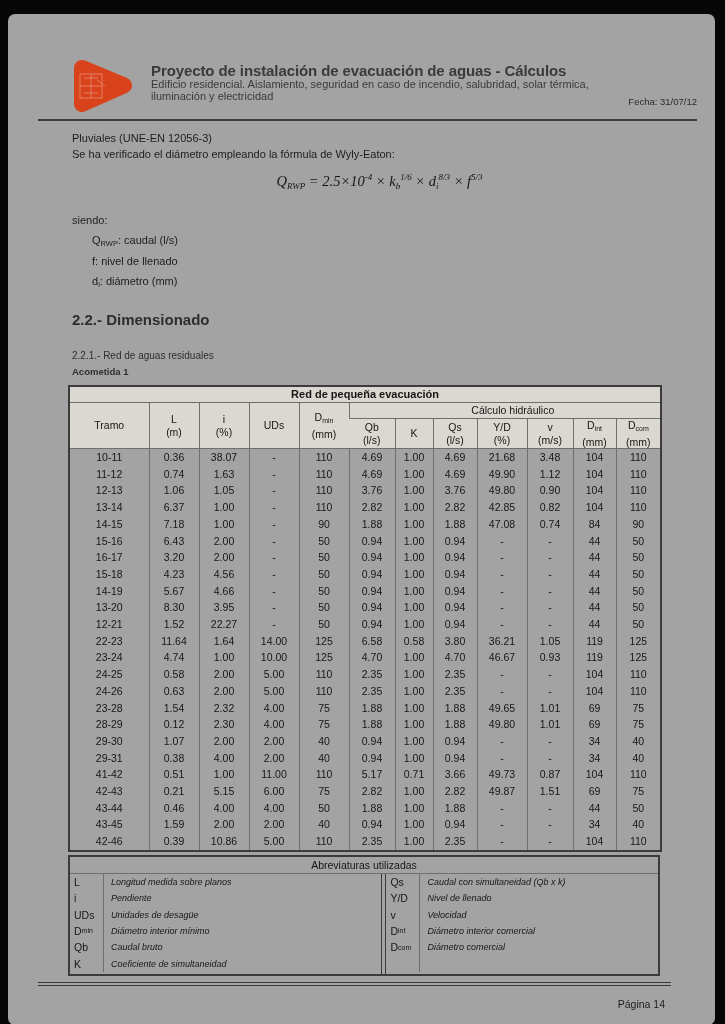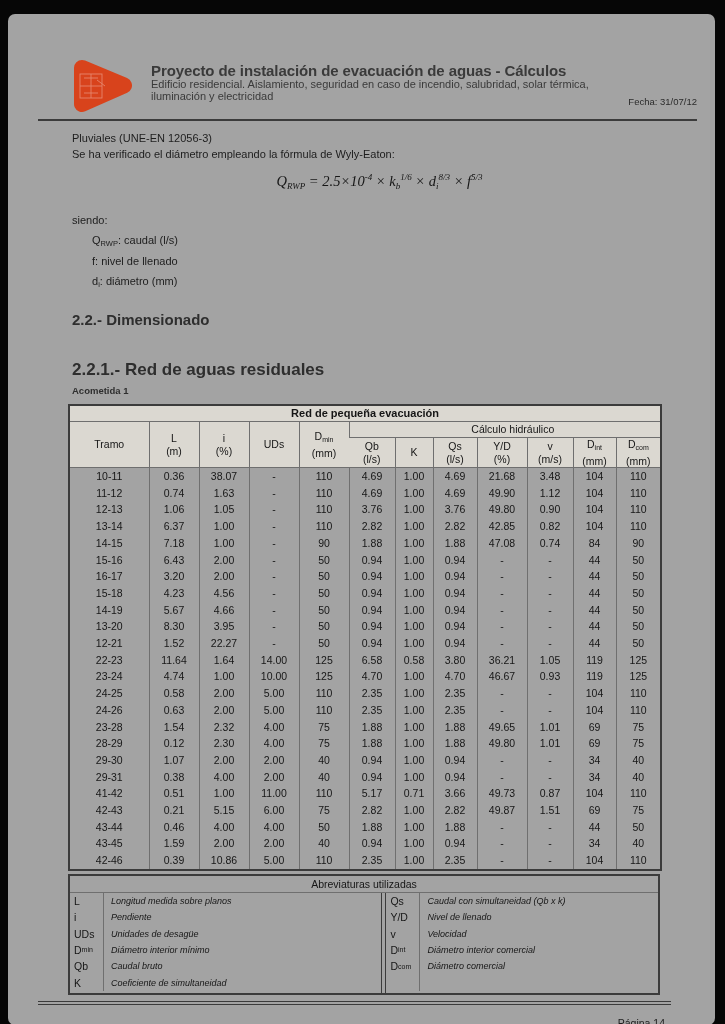--- a/index.html
+++ b/index.html
@@ -22,21 +22,21 @@
   .formula { font-family:"Liberation Serif", serif; font-style:italic; font-size:14.5px; text-align:center; margin-top:7px; color:#161616; }
   .formula sup { font-size:9px; vertical-align:6px; }
   .formula sub { font-size:9px; vertical-align:-3px; }
   .siendo { margin-top:18px; }
   .defs { margin:4px 0 0 20px; }
   .defs .def-row { line-height:16.5px; }
   .sym-sub { font-size:7.5px; vertical-align:-2px; }
 
   
   .h-2-2   { margin:17px 0 0 64px; font-size:15px; font-weight:bold; color:#2e2e2e; }
-  .h-2-2-1 { margin:32px 0 0 64px; font-size:17px; font-weight:bold; color:#2e2e2e; }
+  .h-2-2-1 { margin:22px 0 0 64px; font-size:10px; font-weight:normal; color:#2e2e2e; }
   .h-acometida { margin:5px 0 0 64px; font-size:9.5px; font-weight:bold; color:#2e2e2e; }
 
   
   .table-wrap { margin:8px 0 0 60px; width:592px; }
   table.main { border-collapse:collapse; table-layout:fixed; width:592px; font-size:10.5px; color:#161616; border:2px solid #3b3b3b; }
   table.main th, table.main td { border-left:1px solid #6f6f6f; text-align:center; font-weight:normal; }
   table.main th:first-child, table.main td:first-child { border-left:none; }
   table.main .title-row th { background:#dbd8d1; font-weight:bold; font-size:11px; height:17px; border-bottom:1px solid #6f6f6f; border-left:none; }
   table.main thead .hdr th { background:#dbd8d1; border-bottom:1px solid #6f6f6f; line-height:12.5px; vertical-align:middle; }
   table.main thead .hdr-group th.group { height:16px;padding-left:16px; }

